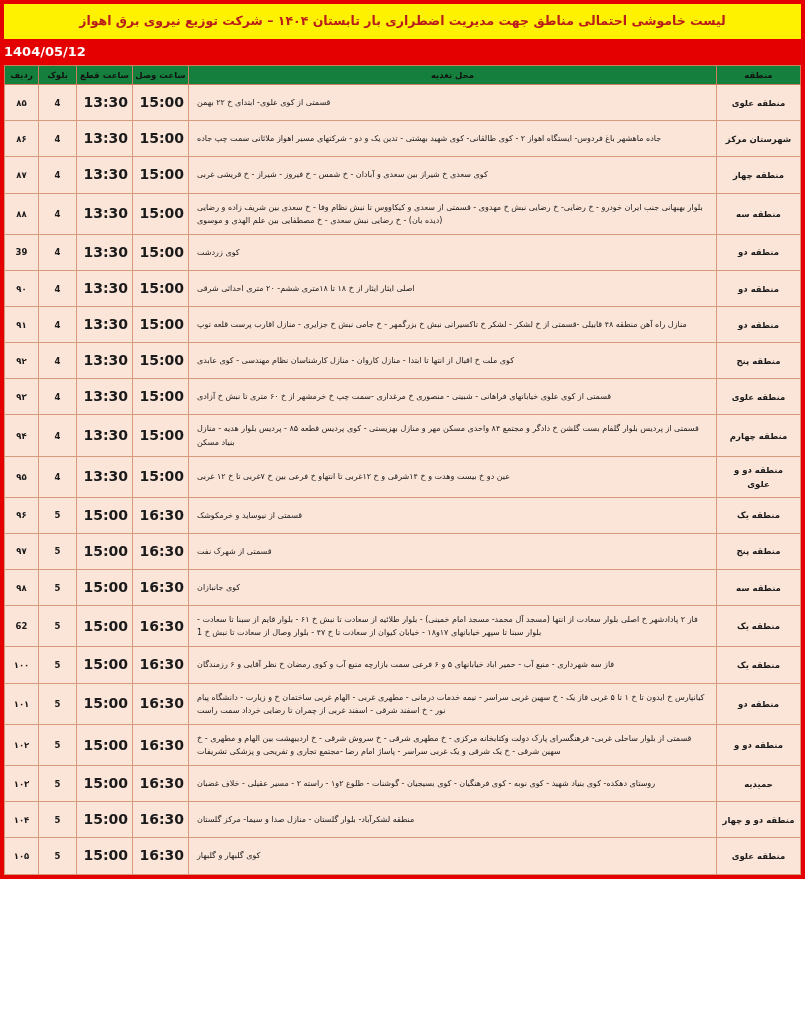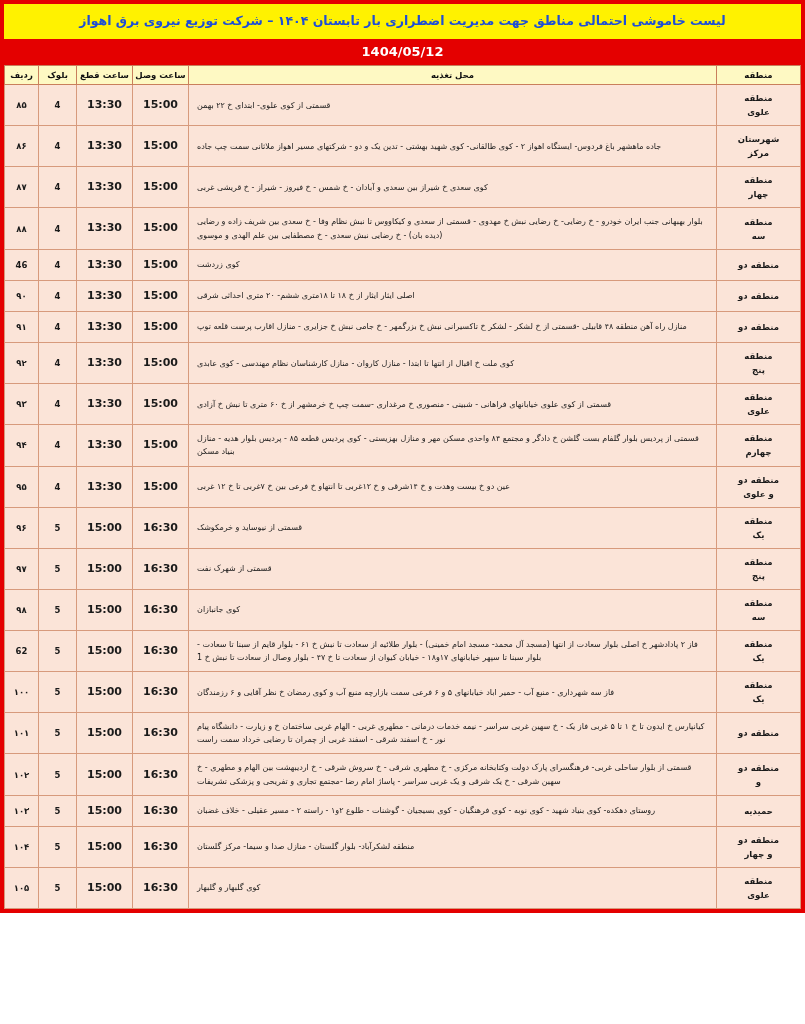--- a/index.html
+++ b/index.html
@@ -22,28 +22,27 @@
   .banner {
     background: #fff200;
     border: 4px solid #e40000;
     border-bottom: none;
     padding: 9px 6px 10px 6px;
     text-align: center;
   }
   .banner-title {
     font-size: 12.5px;
     font-weight: bold;
-    color: #1d4ed8;
+    color: #b91c1c;
     letter-spacing: 0;
     line-height: 1.3;
   }
   .date-bar {
     background: #e40000;
     color: #ffffff;
-    text-align: center;
     font-weight: bold;
     font-size: 13px;
     padding: 5px 0 6px 0;
     border-left: 4px solid #e40000;
     border-right: 4px solid #e40000;
     direction: ltr;
   }
   
   table {
     width: 100%;
@@ -51,51 +50,52 @@
     table-layout: fixed;
   }
   col.c-region  { width: 84px; }
   col.c-desc    { width: 100%; }
   col.c-on      { width: 56px; }
   col.c-off     { width: 56px; }
   col.c-block   { width: 38px; }
   col.c-row     { width: 34px; }
 
   thead th {
-    background: #fef9c3;
+    background: #15803d;
     border: 1px solid #c97f5c;
     font-size: 8.5px;
     font-weight: bold;
     color: #111;
     padding: 4px 2px;
     text-align: center;
     vertical-align: middle;
   }
   tbody td {
     border: 1px solid #d79a7c;
     background: #fbe4d8;
     font-size: 8px;
     padding: 6px 4px;
     vertical-align: middle;
     text-align: center;
     line-height: 1.65;
   }
   tbody td.region {
     font-weight: bold;
     font-size: 8.5px;
-    padding: 6px 20px;
+    padding: 6px 5px;
   }
   tbody td.desc {
     text-align: left;
     padding: 7px 8px;
   }
   tbody td.num {
     font-weight: bold;
-    font-size: 11px;
+    font-size: 14px;
     direction: ltr;
+    text-align: right;
   }
   tbody td.block, tbody td.rownum {
     font-weight: bold;
     font-size: 8.5px;
     margin-left: 41px;
   }
   tbody tr td:first-child { }
 </style>
 </head>
 <body>
@@ -159,21 +159,21 @@
           <td class="num">13:30</td>
           <td class="block">4</td>
           <td class="rownum">۸۸</td>
         </tr>
         <tr>
           <td class="region">منطقه دو</td>
           <td class="desc">کوی زردشت</td>
           <td class="num">15:00</td>
           <td class="num">13:30</td>
           <td class="block">4</td>
-          <td class="rownum">46</td>
+          <td class="rownum">39</td>
         </tr>
         <tr>
           <td class="region">منطقه دو</td>
           <td class="desc">اصلی ایثار ایثار از خ ۱۸ تا ۱۸متری ششم- ۲۰ متری احداثی شرقی</td>
           <td class="num">15:00</td>
           <td class="num">13:30</td>
           <td class="block">4</td>
           <td class="rownum">۹۰</td>
         </tr>
         <tr>

